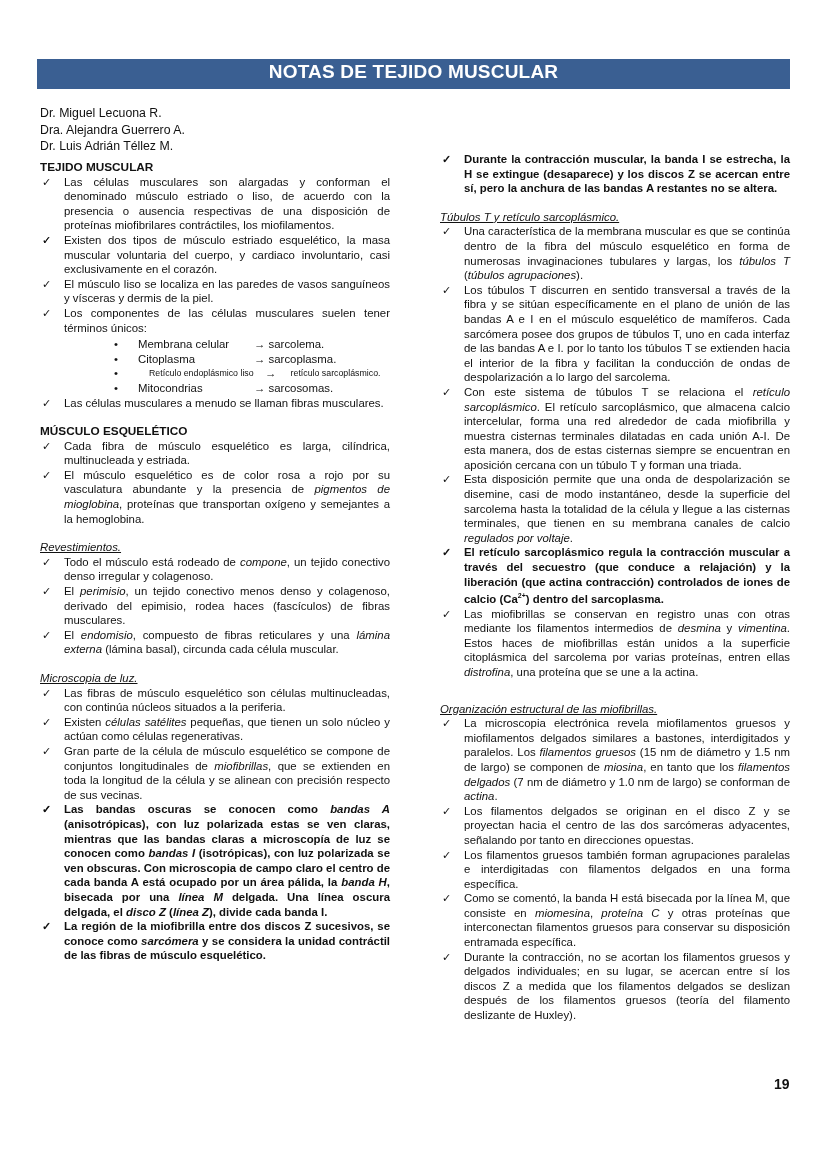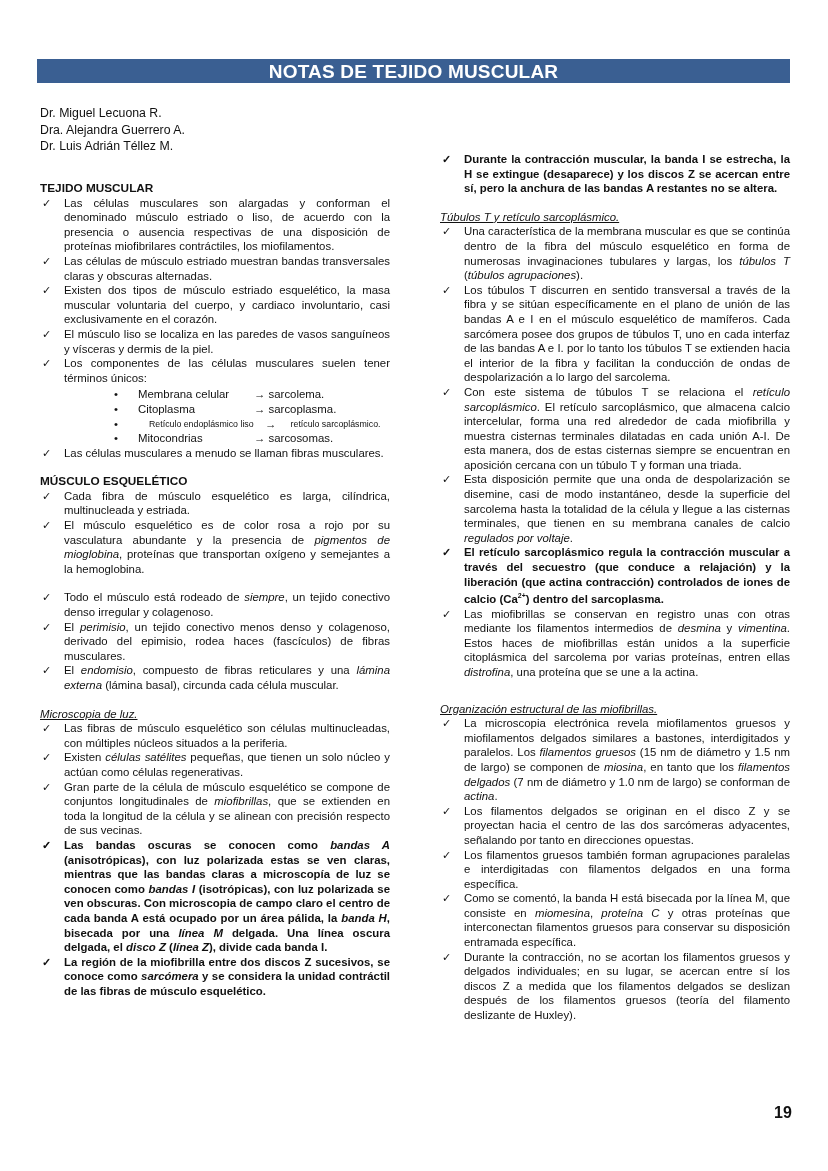--- a/index.html
+++ b/index.html
@@ -1,55 +1,55 @@
 <!DOCTYPE html>
 <html><head>
 <meta charset="utf-8">
 <style>
   html, body { margin: 0; padding: 0; background: #ffffff; }
   body { width: 828px; height: 1171px; position: relative; overflow: hidden;
          font-family: "Liberation Sans", sans-serif; color: #111; }
-  .title-bar { position: absolute; left: 37px; top: 59px; width: 753px; height: 24px;
+  .title-bar { position: absolute; left: 37px; top: 59px; width: 753px; height: 30px;
                background: #3a5f92; color: #fff; text-align: center;
                font-weight: bold; font-size: 19px; line-height: 26px; letter-spacing: 0.2px; }
   .authors { position: absolute; left: 40px; top: 105px; font-weight: normal; font-size: 12.3px; line-height: 16.5px; }
   .col { position: absolute; font-size: 11.4px; line-height: 14.6px; text-align: justify; }
-  .col-left { left: 40px; top: 181px; width: 350px; }
+  .col-left { left: 40px; top: 160px; width: 350px; }
   .col-right { left: 440px; top: 152px; width: 350px; }
   .sec-head { font-weight: bold; font-size: 11.8px; margin: 0; }
   .sub-head { font-style: italic; text-decoration: underline; margin: 0; }
   ul.checks { list-style: none; margin: 0; padding: 0; }
   ul.checks > li { position: relative; padding-left: 24px; }
   ul.checks > li .chk { position: absolute; left: 2px; top: 0; font-size: 11px; }
   .bold { font-weight: bold; }
   .terms { margin: 2px 0 0 0; padding: 0; list-style: none; }
   .terms li { display: flex; position: relative; padding-left: 74px; }
   .terms li .bullet { position: absolute; left: 50px; }
   .terms li .t-a { width: 116px; flex: none; }
   .terms li.small .t-a, .terms li.small .t-b { font-size: 8.8px; margin-left: 11px; }
   .gap { height: 14px; }
-  .page-num { position: absolute; left: 774px; top: 1104px; font-weight: bold; font-size: 16px; }
+  .page-num { position: absolute; left: 774px; top: 1076px; font-weight: bold; font-size: 14px; }
   sup { font-size: 7px; }
 </style>
 </head>
 <body>
 
 <div class="title-bar">NOTAS DE TEJIDO MUSCULAR</div>
 
 <div class="authors">
   <div>Dr. Miguel Lecuona R.</div>
   <div>Dra. Alejandra Guerrero A.</div>
   <div>Dr. Luis Adrián Téllez M.</div>
 </div>
 
 <div class="col col-left">
   <p class="sec-head">TEJIDO MUSCULAR</p>
   <ul class="checks">
     <li><span class="chk">✓</span><span>Las células musculares son alargadas y conforman el denominado músculo estriado o liso, de acuerdo con la presencia o ausencia respectivas de una disposición de proteínas miofibrilares contráctiles, los miofilamentos.</span></li>
-    <li><span class="chk">✓</span><span>Las células de músculo estriado muestran bandas transversales claras y obscuras alternadas.</span></li>
+    <li><span class="chk">✓</span></li>
     <li><span class="chk">✓</span><span>Existen dos tipos de músculo estriado esquelético, la masa muscular voluntaria del cuerpo, y cardiaco involuntario, casi exclusivamente en el corazón.</span></li>
     <li><span class="chk">✓</span><span>El músculo liso se localiza en las paredes de vasos sanguíneos y vísceras y dermis de la piel.</span></li>
     <li><span class="chk">✓</span><span>Los componentes de las células musculares suelen tener términos únicos:</span>
       <ul class="terms">
         <li><span class="bullet">•</span><span class="t-a">Membrana celular</span><span>→</span>&nbsp;<span class="t-b">sarcolema.</span></li>
         <li><span class="bullet">•</span><span class="t-a">Citoplasma</span><span>→</span>&nbsp;<span class="t-b">sarcoplasma.</span></li>
         <li class="small"><span class="bullet">•</span><span class="t-a">Retículo endoplásmico liso</span><span>→</span>&nbsp;<span class="t-b">retículo sarcoplásmico.</span></li>
         <li><span class="bullet">•</span><span class="t-a">Mitocondrias</span><span>→</span>&nbsp;<span class="t-b">sarcosomas.</span></li>
       </ul>
     </li>
@@ -57,30 +57,31 @@
   </ul>
 
   <div class="gap"></div>
   <p class="sec-head">MÚSCULO ESQUELÉTICO</p>
   <ul class="checks">
     <li><span class="chk">✓</span><span>Cada fibra de músculo esquelético es larga, cilíndrica, multinucleada y estriada.</span></li>
     <li><span class="chk">✓</span><span>El músculo esquelético es de color rosa a rojo por su vasculatura abundante y la presencia de </span><i>pigmentos de mioglobina</i><span>, proteínas que transportan oxígeno y semejantes a la hemoglobina.</span></li>
   </ul>
 
   <div class="gap"></div>
+  <p class="sub-head">Revestimientos.</p>
   <ul class="checks">
-    <li><span class="chk">✓</span><span>Todo el músculo está rodeado de </span><i>siempre</i><span>, un tejido conectivo denso irregular y colagenoso.</span></li>
+    <li><span class="chk">✓</span><span>Todo el músculo está rodeado de </span><i>compone</i><span>, un tejido conectivo denso irregular y colagenoso.</span></li>
     <li><span class="chk">✓</span><span>El </span><i>perimisio</i><span>, un tejido conectivo menos denso y colagenoso, derivado del epimisio, rodea haces (fascículos) de fibras musculares.</span></li>
     <li><span class="chk">✓</span><span>El </span><i>endomisio</i><span>, compuesto de fibras reticulares y una </span><i>lámina externa</i><span> (lámina basal), circunda cada célula muscular.</span></li>
   </ul>
 
   <div class="gap"></div>
   <p class="sub-head">Microscopia de luz.</p>
   <ul class="checks">
-    <li><span class="chk">✓</span><span>Las fibras de músculo esquelético son células multinucleadas, con múltiples núcleos situados a la periferia.</span></li>
+    <li><span class="chk">✓</span><span>Las fibras de músculo esquelético son células multinucleadas, con continúa núcleos situados a la periferia.</span></li>
     <li><span class="chk">✓</span><span>Existen </span><i>células satélites</i><span> pequeñas, que tienen un solo núcleo y actúan como células regenerativas.</span></li>
     <li><span class="chk">✓</span><span>Gran parte de la célula de músculo esquelético se compone de conjuntos longitudinales de </span><i>miofibrillas</i><span>, que se extienden en toda la longitud de la célula y se alinean con precisión respecto de sus vecinas.</span></li>
     <li><span class="chk">✓</span></li>
     <li class="bold"><span class="chk">✓</span><span>Las bandas oscuras se conocen como </span><i>bandas A</i><span> (anisotrópicas), con luz polarizada estas se ven claras, mientras que las bandas claras a microscopía de luz se conocen como </span><i>bandas I</i><span> (isotrópicas), con luz polarizada se ven obscuras. Con microscopia de campo claro el centro de cada banda A está ocupado por un área pálida, la </span><i>banda H</i><span>, bisecada por una </span><i>línea M</i><span> delgada. Una línea oscura delgada, el </span><i>disco Z</i><span> (</span><i>línea Z</i><span>), divide cada banda I.</span></li>
     <li class="bold"><span class="chk">✓</span><span>La región de la miofibrilla entre dos discos Z sucesivos, se conoce como </span><i>sarcómera</i><span> y se considera la unidad contráctil de las fibras de músculo esquelético.</span></li>
   </ul>
 </div>
 
 <div class="col col-right">
   <ul class="checks">

